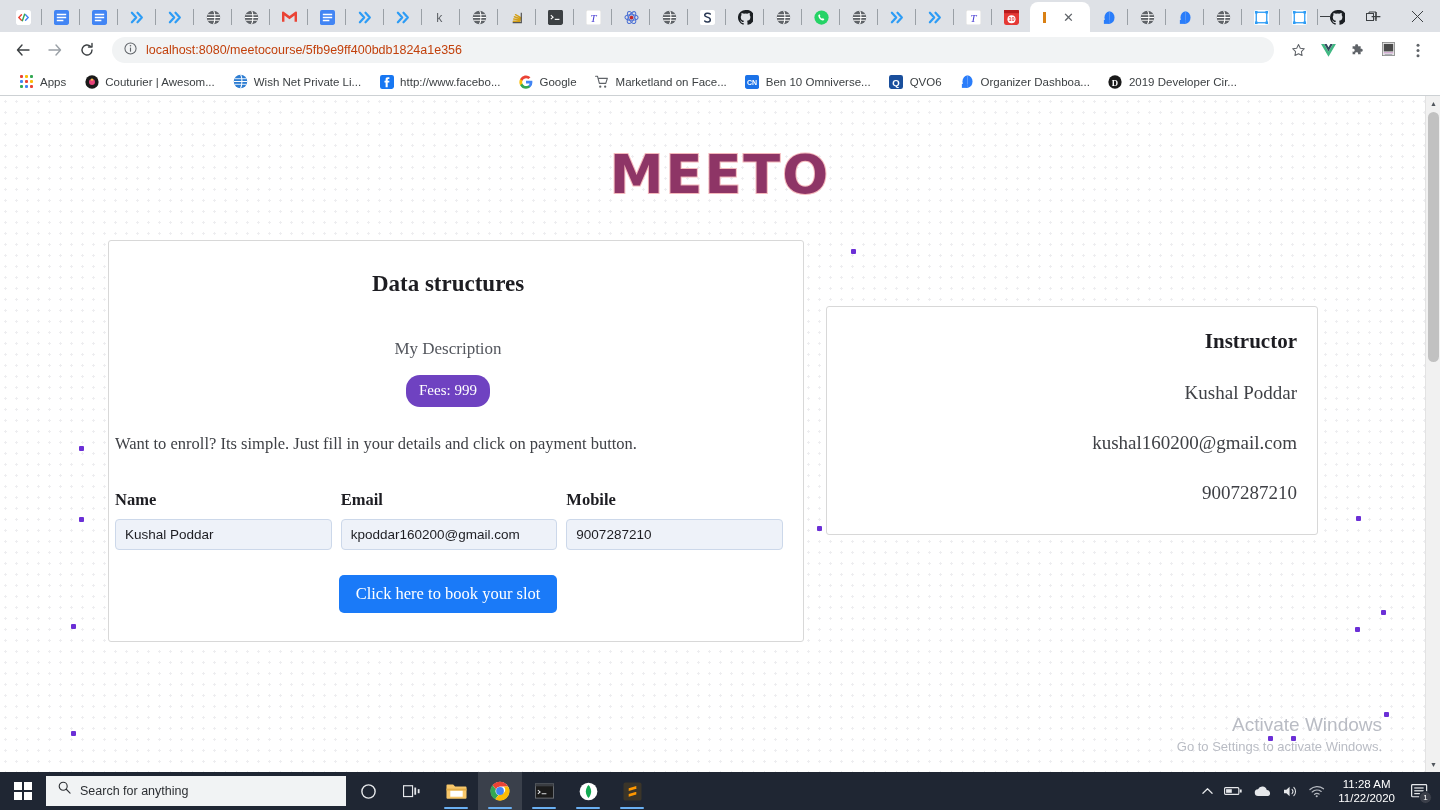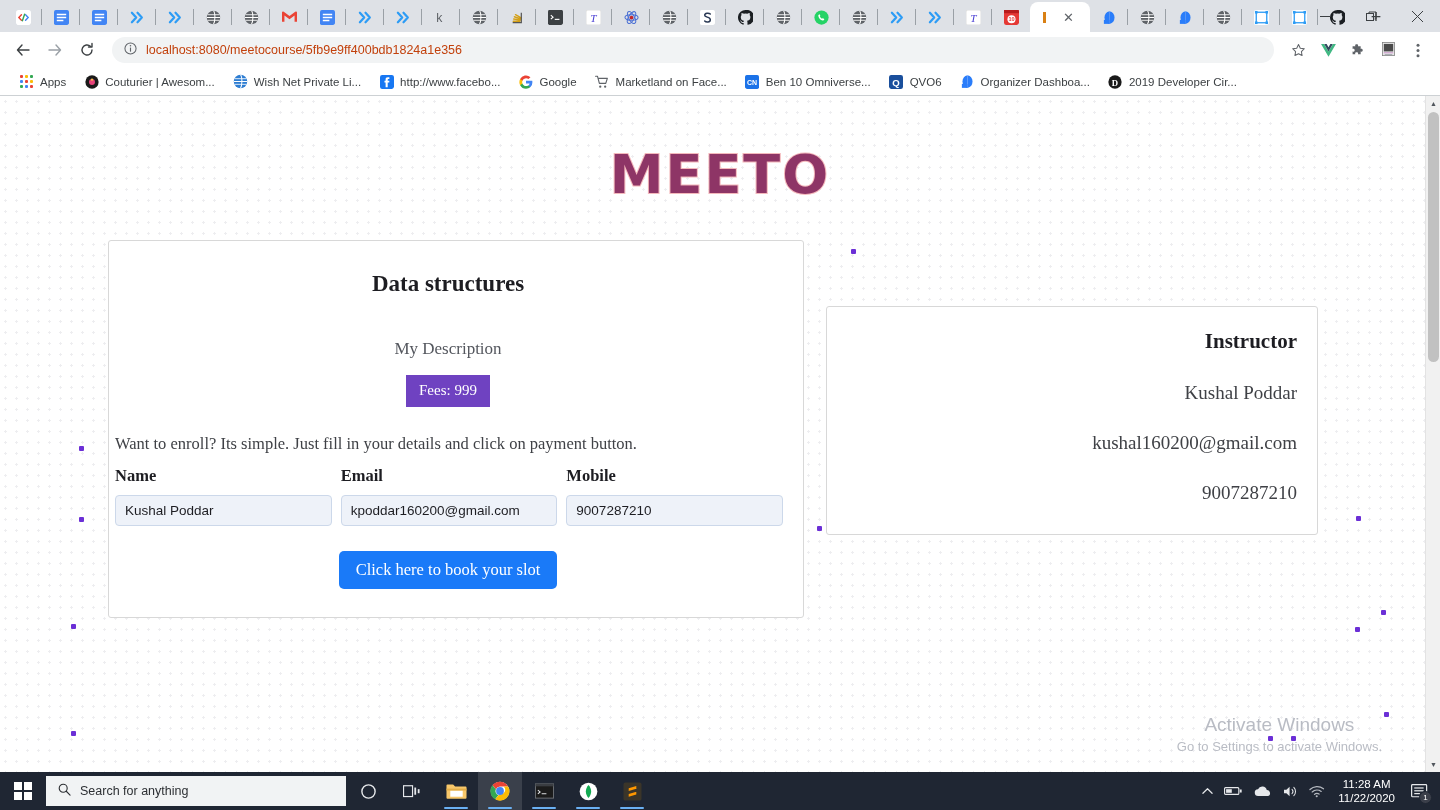--- a/index.html
+++ b/index.html
@@ -184,32 +184,32 @@
     color: #54575e;
     margin-top: 42px;
   }
   .fees-wrap { text-align: center; margin-top: 16px; }
   .fees-badge {
     display: inline-block;
     background: #6f42c1;
     color: #fff;
     font-size: 15px;
     padding: 7px 13px 8px 13px;
-    border-radius: 0;
+    border-radius: 14px;
   }
   .enroll-line {
     font-size: 16.5px;
     color: #3f4146;
     margin-top: 27px;
     padding-left: 2px;
   }
   .fields {
     display: flex;
     gap: 9px;
-    margin-top: 12px;
+    margin-top: 36px;
     padding-left: 2px;
   }
   .field { flex: 1; }
   .field label {
     display: block;
     font-size: 16.5px;
     font-weight: 700;
     color: #1d1d22;
     margin-bottom: 9px;
   }
@@ -253,21 +253,21 @@
   .instructor-line {
     font-size: 19px;
     color: #3f4146;
     margin-top: 28px;
   }
 
   .watermark {
     position: absolute;
     right: 58px;
     bottom: 18px;
-    text-align: center;
+    text-align: right;
     color: #b9bcc4;
     pointer-events: none;
   }
   .watermark .wm1 { font-size: 19px; }
   .watermark .wm2 { font-size: 13px; margin-top: 3px; }
 
   .scrollbar {
     position: absolute; right: 0; top: 0;
     width: 15px; height: 100%;
     background: #f1f1f1;
@@ -296,21 +296,21 @@
     display: flex; align-items: center; justify-content: center;
   }
   .winlogo {
     display: grid; grid-template-columns: 8px 8px; grid-template-rows: 8px 8px;
     gap: 2px;
   }
   .winlogo i { background: #fff; display: block; }
   .searchbox {
     width: 300px; height: 30px;
     background: #f1f3f4;
-    display: flex; align-items: center;
+    display: flex; align-items: flex-end;
     gap: 9px; padding: 8px 12px;
   }
   .searchbox .txt { font-size: 12.5px; color: #2c2f33; }
   .tbtn {
     width: 44px; height: 38px;
     display: flex; align-items: center; justify-content: center;
     position: relative;
   }
   .tbtn.running:after {
     content: ""; position: absolute; bottom: 1px; left: 10px;

